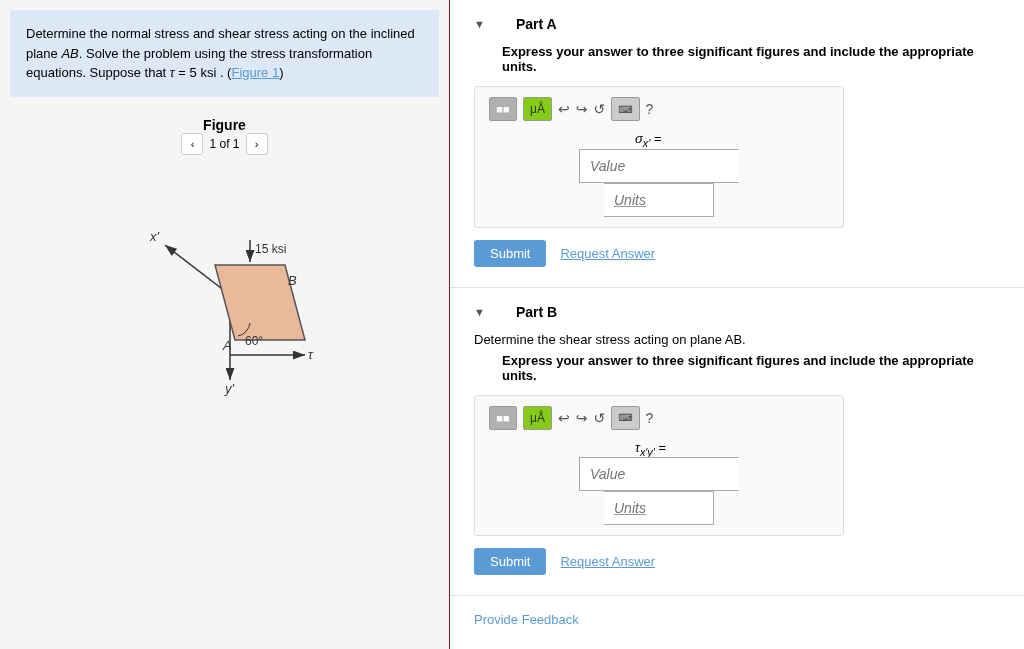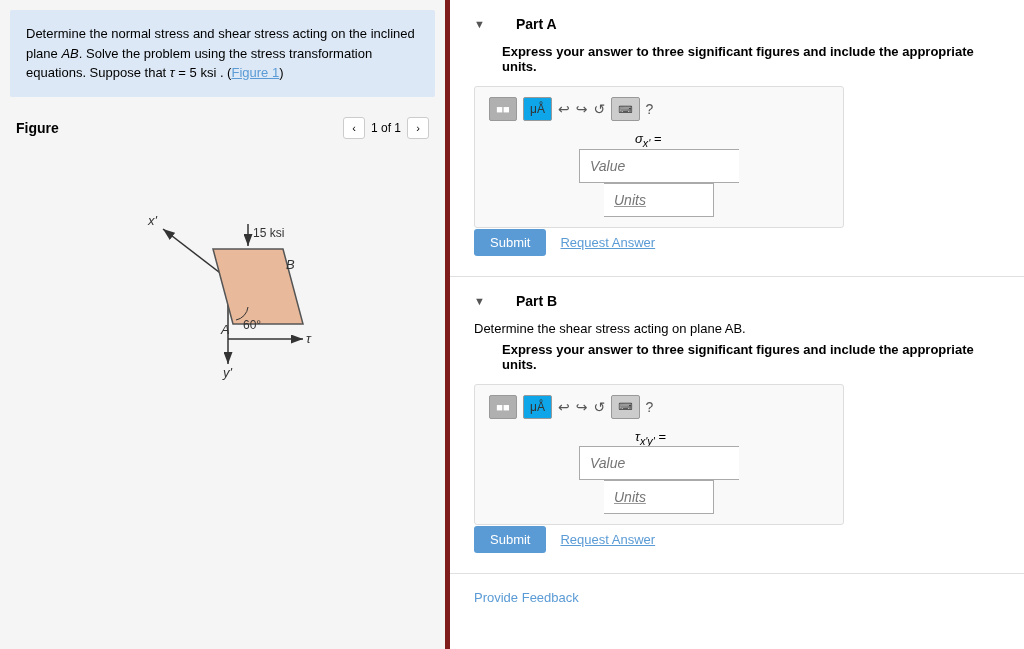--- a/index.html
+++ b/index.html
@@ -10,39 +10,40 @@
       display: flex;
       height: 649px;
       overflow: hidden;
     }
     .left-panel {
       width: 450px;
       background: #f5f5f5;
       padding: 0;
       display: flex;
       flex-direction: column;
-      border-right: 5px solid #7f1d1d;
+      border-right: 1px solid #7f1d1d;
     }
     .problem-statement {
       background: #dce8f5;
       padding: 14px 16px;
       margin: 10px;
       border-radius: 2px;
       font-size: 13px;
       line-height: 1.5;
     }
     .figure-section {
       padding: 10px 16px;
       flex: 1;
     }
     .figure-header {
       display: flex;
       align-items: center;
       justify-content: space-between;
       margin-bottom: 10px;
+      flex-direction: column;
     }
     .figure-title {
       font-weight: bold;
       font-size: 14px;
     }
     .figure-nav {
       display: flex;
       align-items: center;
       gap: 6px;
     }
@@ -125,21 +126,21 @@
       cursor: pointer;
       font-size: 11px;
       color: #fff;
       display: flex;
       align-items: center;
       justify-content: center;
       min-width: 28px;
       height: 24px;
     }
     .toolbar-btn.micro {
-      background: #0ea5e9;
+      background: #84cc16;
       color: #333;
       font-size: 12px;
     }
     .toolbar-icon-arrow {
       font-size: 14px;
       cursor: pointer;
       color: #555;
     }
     .input-row {
       display: flex;
@@ -174,21 +175,21 @@
       width: 110px;
       height: 34px;
       outline: none;
       background: #fff;
       text-decoration: underline;
     }
     .action-row {
       display: flex;
       align-items: center;
       gap: 14px;
-      margin-top: 1px;
+      margin-top: 12px;
     }
     .submit-btn {
       background: #5b9bd5;
       color: #fff;
       border: none;
       border-radius: 3px;
       padding: 6px 16px;
       font-size: 13px;
       cursor: pointer;
     }

